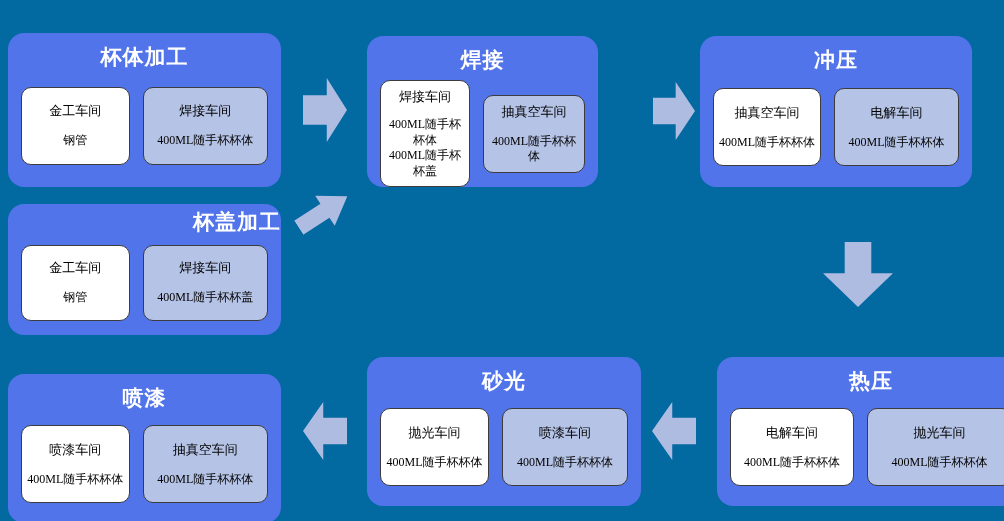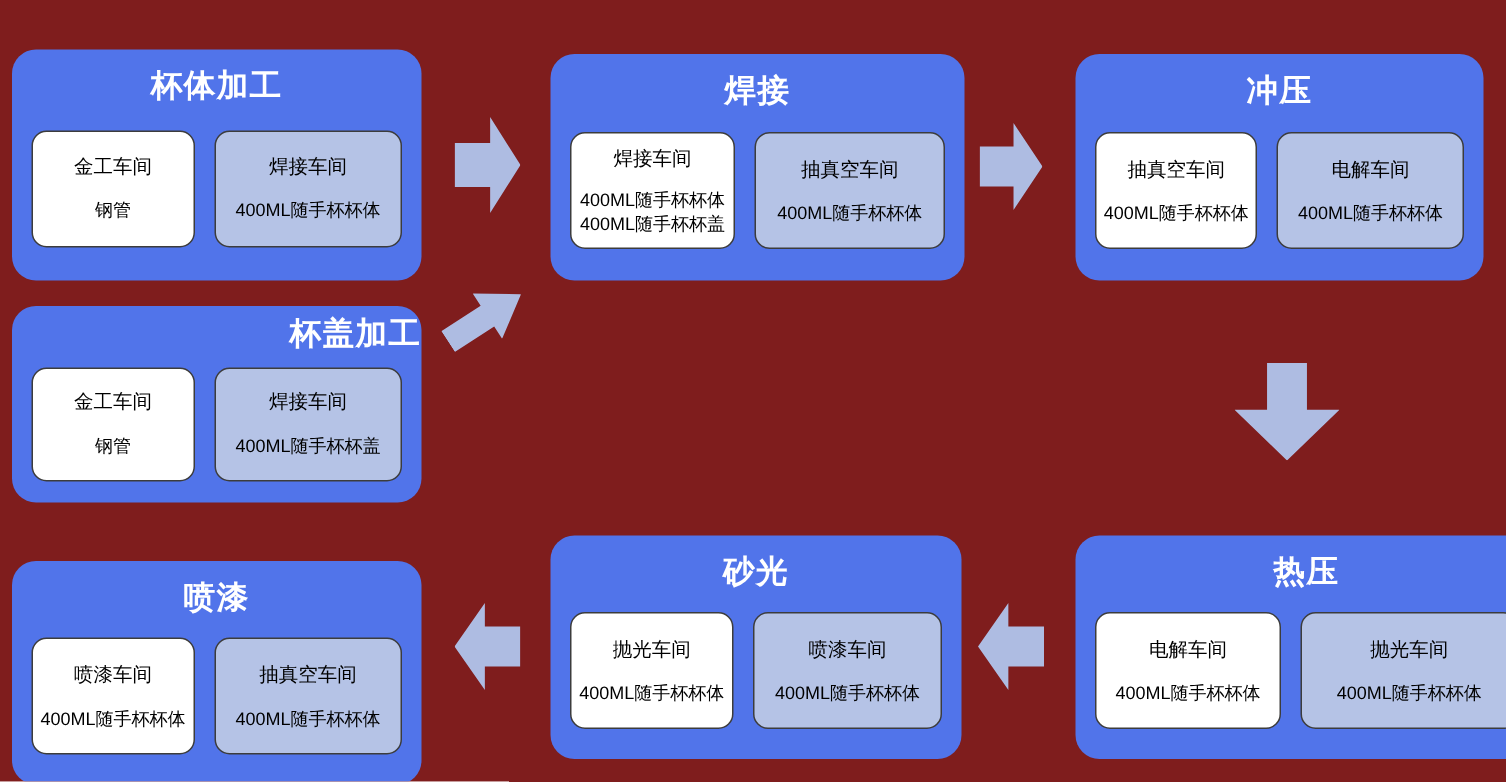--- a/index.html
+++ b/index.html
@@ -1,18 +1,18 @@
 <!DOCTYPE html>
 <html style="--big-box: #5174EA; --inner-light: #B5C3E6; --inner-white: #FFFFFF; --arrow: #AEBCE2; --inner-border: #3C3C3C; --title-text: #FFFFFF; --inner-text: #000000;"><head>
 <meta charset="utf-8">
 <style>
   html,body{margin:0;padding:0;background:#ffffff;}
   .canvas{
-    position:relative;width:1004px;height:521px;background:#7f1d1d;overflow:hidden;
-    font-family:Liberation Sans, sans-serif;
+    position:relative;width:1004px;height:521px;background:#0369a1;overflow:hidden;
+    font-family:Liberation Serif, serif;
   }
   
   .node{
     position:absolute;background:var(--big-box,#5174ea);border-radius:16px;
     display:flex;flex-direction:column;align-items:center;box-sizing:border-box;
   }
   .node-title{
     color:var(--title-text,#ffffff);font-weight:bold;font-size:21px;
     text-align:center;padding-top:10px;letter-spacing:1px;
   }
@@ -30,22 +30,22 @@
   .card-heading{font-size:13px;}
   .card-lines{margin-top:13px;}
   .card-line{font-size:12px;line-height:1.3;}
   .card-lines.tight{margin-top:11px;}
 
   .node-cup-body{left:8px;top:33px;width:273px;height:154px;}
   .node-cup-lid{left:8px;top:204px;width:273px;height:131px;align-items:flex-end;}
   .node-cup-lid .node-title{padding-top:4px;}
   .node-cup-lid .cards{padding:4px 13px 10px 13px;}
   .node-cup-lid .card{min-height:76px;}
-  .node-welding{left:367px;top:36px;width:276px;height:151px;}
-  .node-stamping{left:717px;top:36px;width:272px;height:151px;}
+  .node-welding{left:367px;top:36px;width:231px;height:151px;}
+  .node-stamping{left:700px;top:36px;width:272px;height:151px;}
   .node-hot-press{left:717px;top:357px;width:308px;height:149px;}
   .node-sanding{left:367px;top:357px;width:274px;height:149px;align-items:center;}
   .node-painting{left:8px;top:374px;width:273px;height:149px;}
 
   
   .arrow{position:absolute;background:var(--arrow,#aebce2);}
   .arrow-right{clip-path:polygon(0 27%,54% 27%,54% 0,100% 50%,54% 100%,54% 73%,0 73%);}
   .arrow-left{clip-path:polygon(100% 27%,46% 27%,46% 0,0 50%,46% 100%,46% 73%,100% 73%);}
   .arrow-down{clip-path:polygon(31% 0,69% 0,69% 48%,100% 48%,50% 100%,0 48%,31% 48%);}
   .arrow-1{left:303px;top:78px;width:44px;height:64px;}

